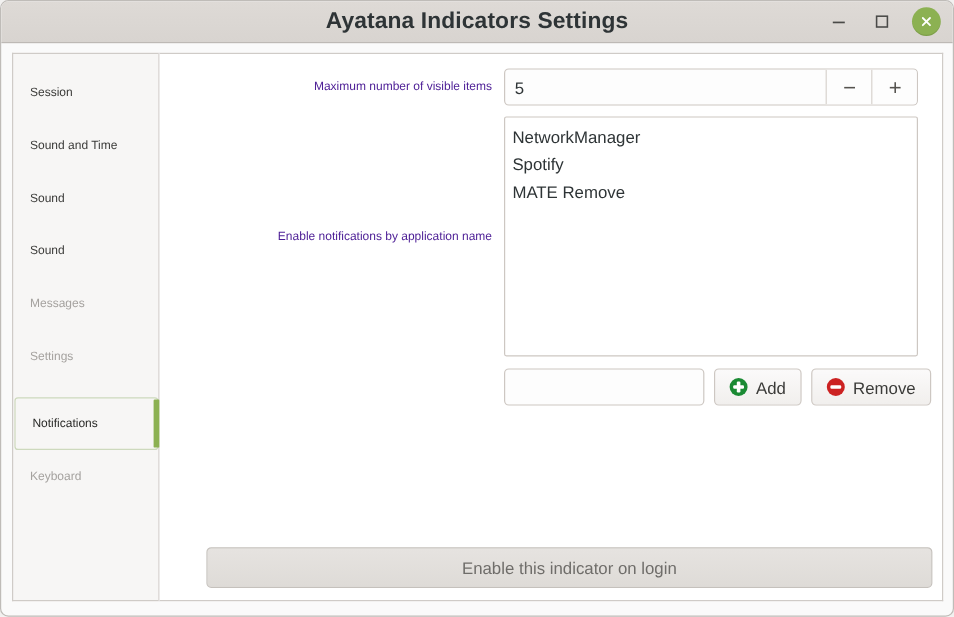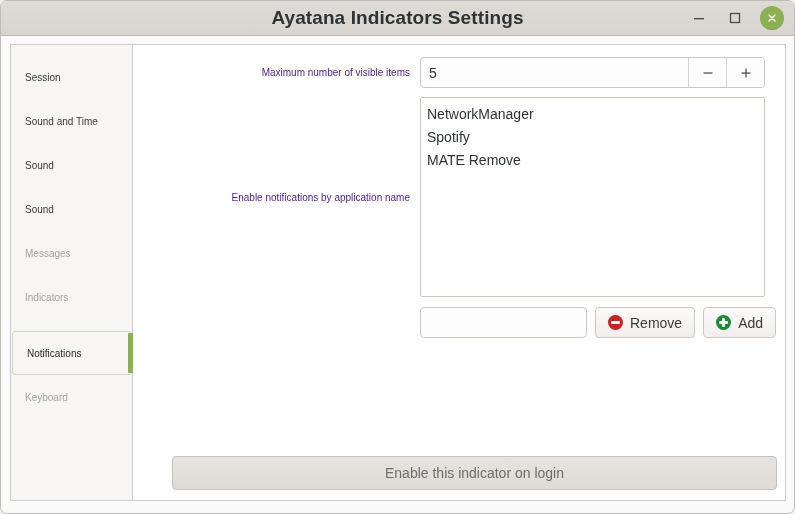--- a/index.html
+++ b/index.html
@@ -344,21 +344,21 @@
       <div class="sb-item">
         <span>Sound</span>
       </div>
       <div class="sb-item">
         <span>Sound</span>
       </div>
       <div class="sb-item disabled">
         <span>Messages</span>
       </div>
       <div class="sb-item disabled">
-        <span>Indicators</span>
+        <span>Settings</span>
       </div>
       <div class="sb-item selected">
         <span>Notifications</span>
       </div>
       <div class="sb-item disabled">
         <span>Keyboard</span>
       </div>
     </div>
     <div class="sidebar-sep"></div>
 
@@ -387,34 +387,34 @@
         <div class="listbox">
           <div class="list-item">NetworkManager</div>
           <div class="list-item">Spotify</div>
           <div class="list-item">MATE Remove</div>
         </div>
       </div>
 
       <div class="row-actions">
         <input class="text-input" type="text" placeholder="" style="">
         <div class="btn">
-          <span class="ic-circle ic-remove">
-            <span class="ic-bar-h"></span>
-          </span>
-          <span>Remove</span>
-        </div>
-        <div class="btn">
           <span class="ic-circle ic-add">
             <span class="ic-plus">
               <span class="ic-bar-h"></span>
               <span class="ic-bar-v"></span>
             </span>
           </span>
           <span>Add</span>
         </div>
+        <div class="btn">
+          <span class="ic-circle ic-remove">
+            <span class="ic-bar-h"></span>
+          </span>
+          <span>Remove</span>
+        </div>
       </div>
 
       <div class="btn-enable">
         <span>Enable this indicator on login</span>
       </div>
 
     </div>
   </div>
 </div>
 

